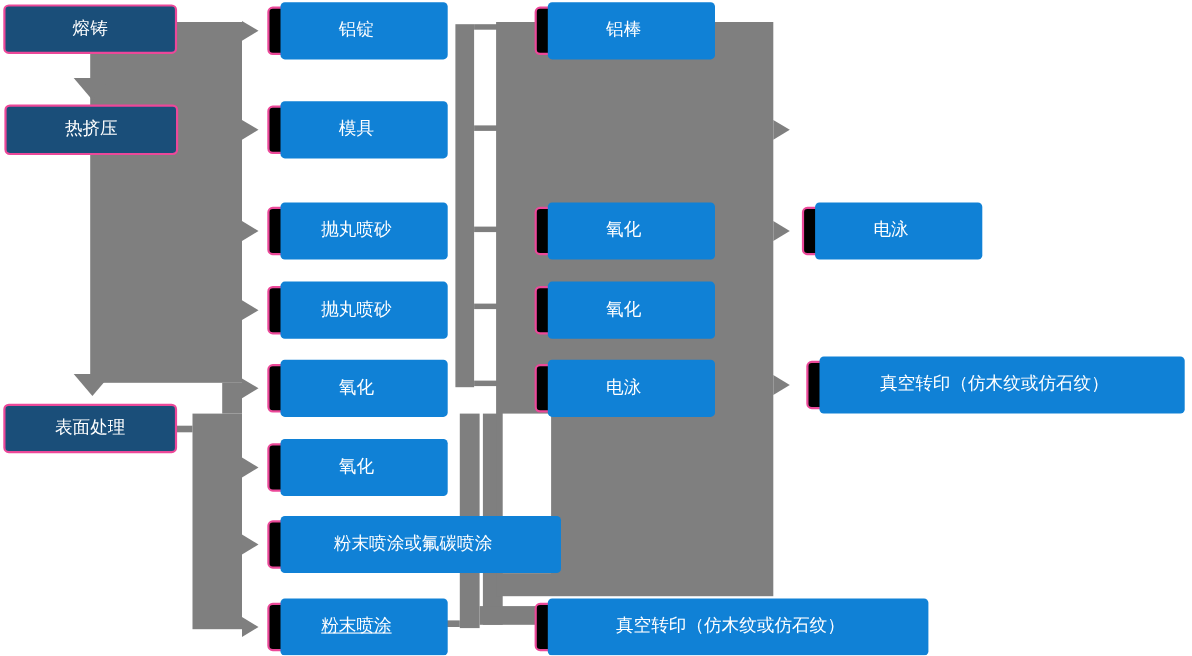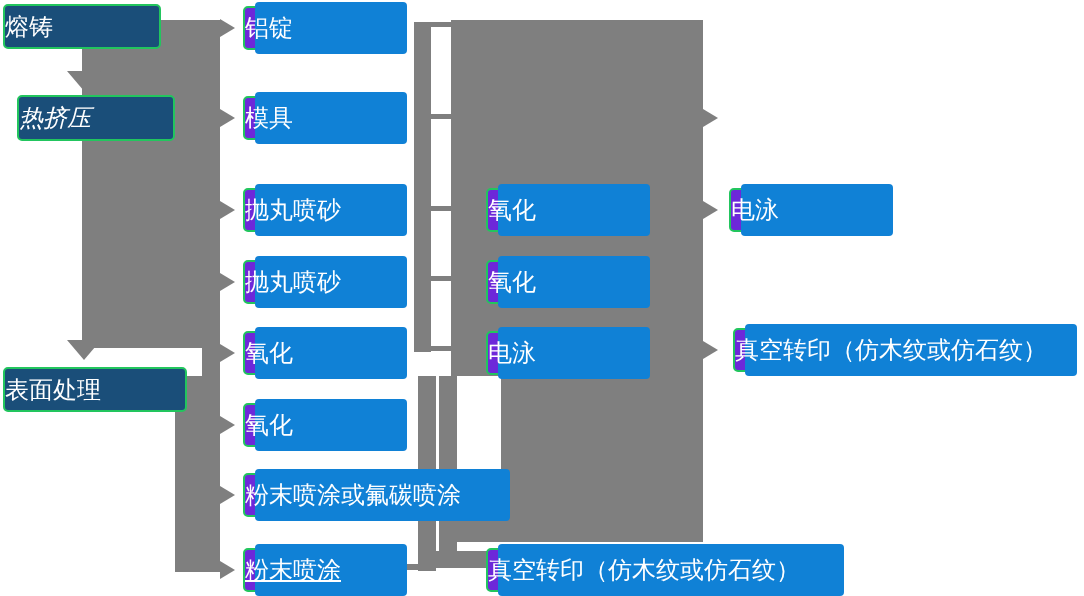--- a/index.html
+++ b/index.html
@@ -22,26 +22,26 @@
   }
   .arrow-down{
     position:absolute;width:0;height:0;z-index:1;
     border-left:17px solid transparent;
     border-right:17px solid transparent;
     border-top:20px solid #7f7f7f;
   }
   
   .node{
     position:absolute;height:44px;box-sizing:border-box;
-    display:flex;align-items:center;justify-content:flex-start;
-    border:2px solid #22c55e;border-radius:5px;
-    color:#ffffff;font-size:24px;line-height:1;
+    display:flex;align-items:center;justify-content:center;
+    border:2px solid #ec4899;border-radius:5px;
+    color:#ffffff;font-size:16px;line-height:1;
     z-index:3;white-space:nowrap;
   }
-  .blue{background:#6d28d9;}
+  .blue{background:#000000;}
   .navy{background:#1a4e79;}
   .accent::before{
     content:"";position:absolute;z-index:-1;
     left:10px;right:-4px;top:-6px;bottom:-6px;
     background:#1081d6;border-radius:4px;
   }
   .lbl{pointer-events:none;}
 </style>
 </head>
 <body>
@@ -80,24 +80,24 @@
   <div class="shape" style="left:451px;top:20px;width:252px;height:522px;"></div>
   <div class="cutout" style="left:457px;top:376px;width:44px;height:145px;"></div>
 
   <div class="arrow-right" style="left:703px;top:109px;"></div>
   <div class="arrow-right" style="left:703px;top:201px;"></div>
   <div class="arrow-right" style="left:703px;top:341px;"></div>
 
   <div class="node navy" style="left:3px;top:4px;width:158px;height:45px;">
     <span class="lbl">熔铸</span>
   </div>
-  <div class="node navy" style="left:17px;top:95px;width:158px;height:46px;font-style:italic;">
+  <div class="node navy" style="left:4px;top:95px;width:158px;height:46px;">
     <span class="lbl">热挤压</span>
   </div>
-  <div class="node navy" style="left:3px;top:367px;width:184px;height:45px;">
+  <div class="node navy" style="left:3px;top:367px;width:158px;height:45px;">
     <span class="lbl">表面处理</span>
   </div>
 
   <div class="node blue accent" style="left:243px;top:6px;width:162px;">
     <span class="lbl">铝锭</span>
   </div>
   <div class="node blue accent" style="left:243px;top:96px;width:162px;">
     <span class="lbl">模具</span>
   </div>
   <div class="node blue accent" style="left:243px;top:188px;width:162px;">
@@ -112,20 +112,23 @@
   <div class="node blue accent" style="left:243px;top:403px;width:162px;">
     <span class="lbl">氧化</span>
   </div>
   <div class="node blue accent" style="left:243px;top:473px;width:265px;">
     <span class="lbl">粉末喷涂或氟碳喷涂</span>
   </div>
   <div class="node blue accent" style="left:243px;top:548px;width:162px;text-decoration:underline;">
     <span class="lbl">粉末喷涂</span>
   </div>
 
+  <div class="node blue accent" style="left:486px;top:6px;width:162px;">
+    <span class="lbl">铝棒</span>
+  </div>
   <div class="node blue accent" style="left:486px;top:188px;width:162px;">
     <span class="lbl">氧化</span>
   </div>
   <div class="node blue accent" style="left:486px;top:260px;width:162px;">
     <span class="lbl">氧化</span>
   </div>
   <div class="node blue accent" style="left:486px;top:331px;width:162px;">
     <span class="lbl">电泳</span>
   </div>
   <div class="node blue accent" style="left:486px;top:548px;width:356px;">

